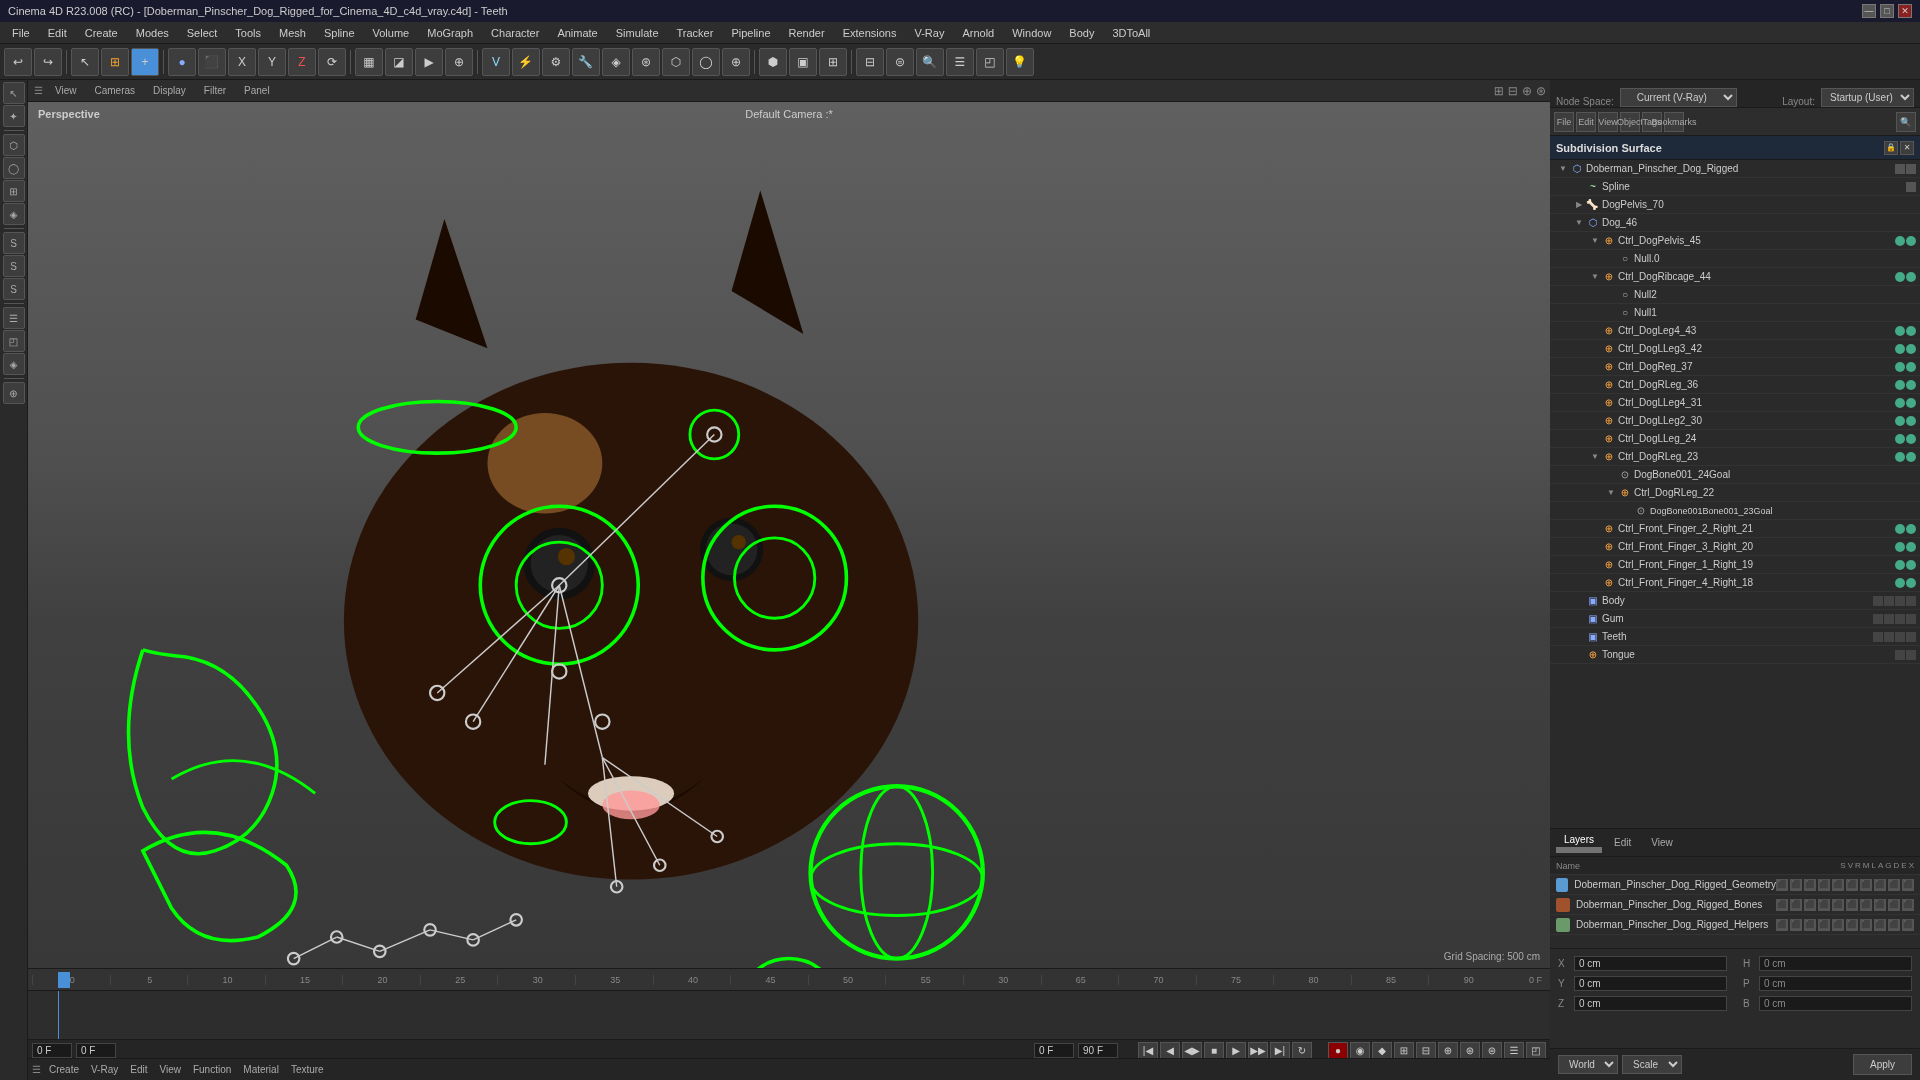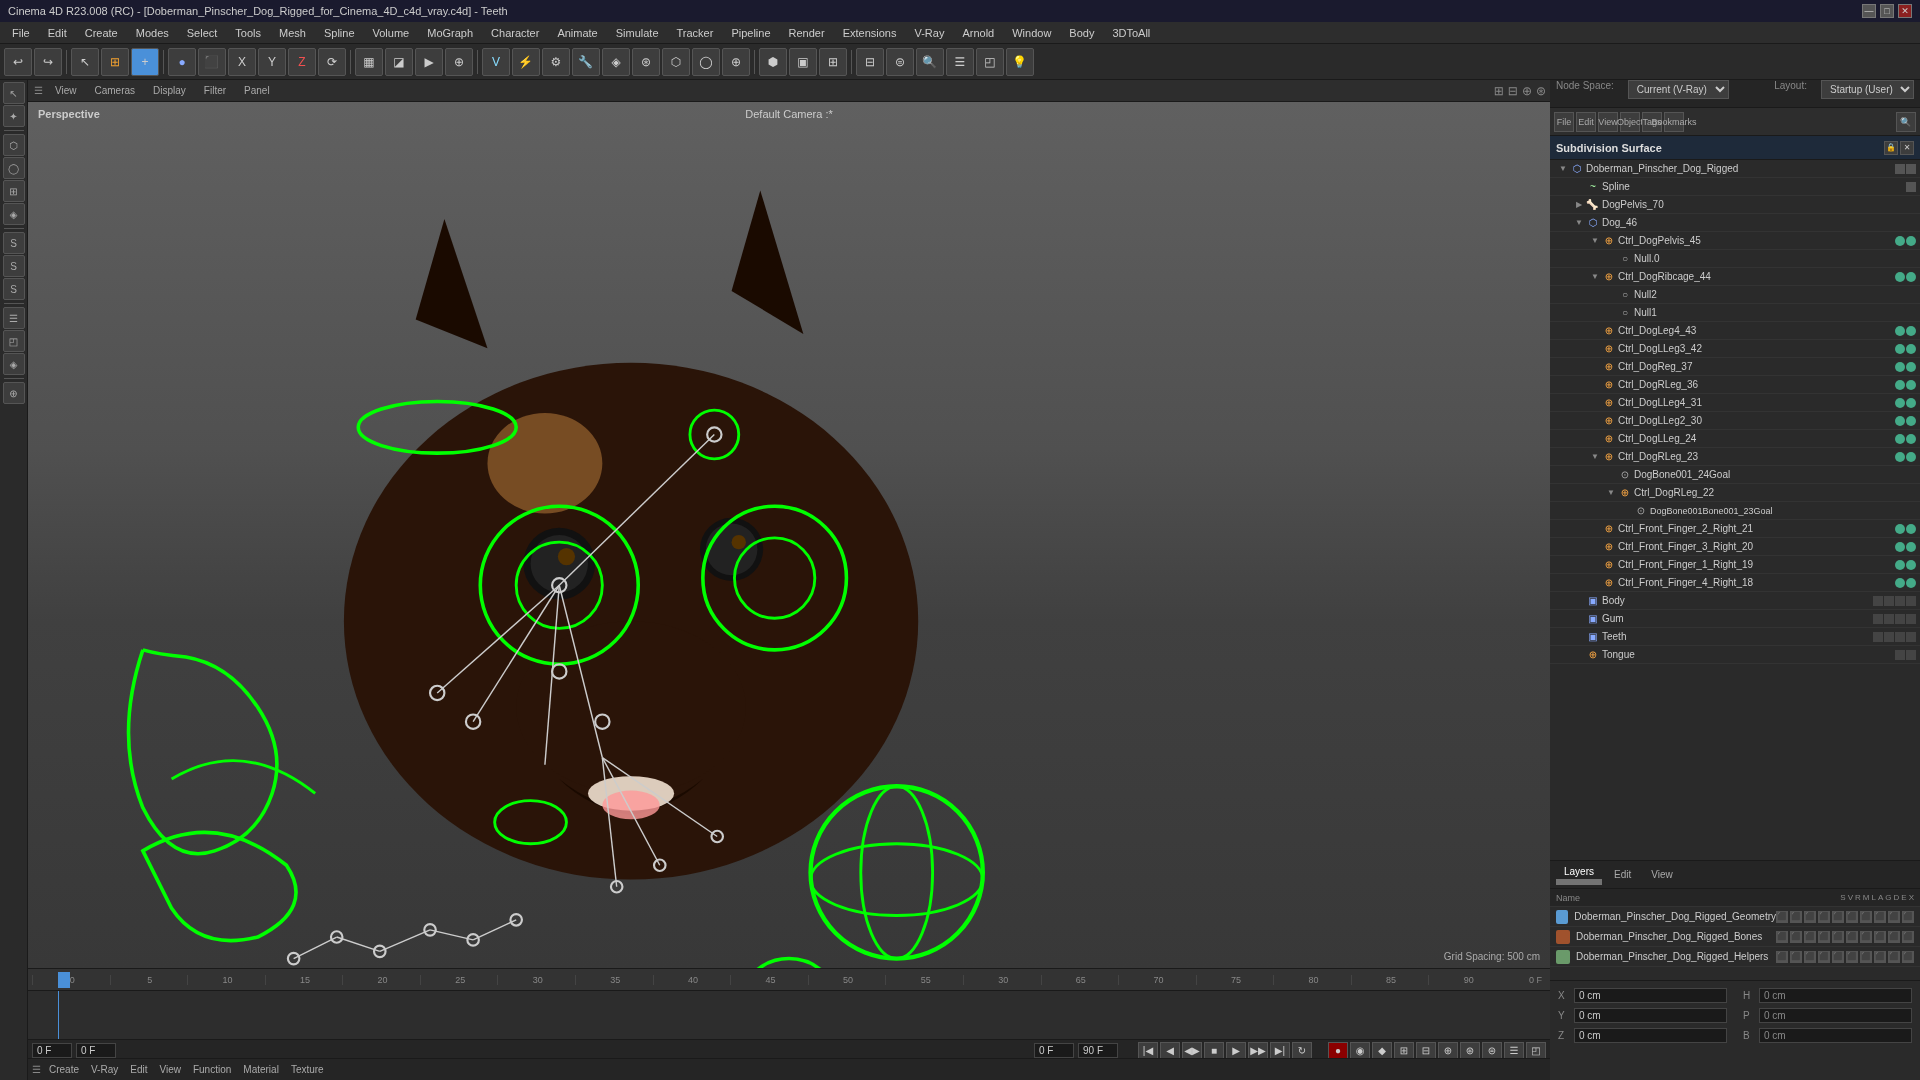--- a/index.html
+++ b/index.html
@@ -57,23 +57,23 @@
     .obj-row { height: 18px; display: flex; align-items: center; padding: 0 4px; cursor: pointer; border-bottom: 1px solid #333; white-space: nowrap; }
     .obj-indent { display: inline-block; }
     .obj-toggle { width: 10px; height: 10px; display: inline-flex; align-items: center; justify-content: center; font-size: 8px; color: #888; cursor: pointer; }
     .obj-icon { width: 14px; height: 14px; display: inline-flex; align-items: center; justify-content: center; font-size: 10px; margin: 0 2px; }
     .obj-name { flex: 1; font-size: 10px; color: #ccc; overflow: hidden; text-overflow: ellipsis; }
     .obj-controls { display: flex; gap: 1px; margin-left: 4px; }
     .obj-dot { width: 10px; height: 10px; border-radius: 50%; display: inline-block; }
     .obj-dot.green { background: #4a8; }
     
     
-    #top-right-bar { height: 28px; background: #252525; display: flex; align-items: flex-start; padding: 0 6px; gap: 14px; border-bottom: 1px solid #1a1a1a; }
+    #top-right-bar { height: 28px; background: #252525; display: flex; align-items: flex-end; padding: 0 6px; gap: 6px; border-bottom: 1px solid #1a1a1a; }
     .tr-label { color: #888; font-size: 10px; }
-    .tr-dropdown { background: #3d3d3d; border: 1px solid #555; color: #ccc; font-size: 10px; padding: 2px 4px; }
+    .tr-dropdown { background: #3d3d3d; border: 1px solid #555; color: #ccc; font-size: 10px; padding: 2px 12px; }
     .tr-layout { background: #3d3d3d; border: 1px solid #555; color: #ccc; font-size: 10px; padding: 2px 4px; }
     
     
     #mgr-toolbar { height: 28px; background: #2d2d2d; display: flex; align-items: center; padding: 0 4px; gap: 2px; border-bottom: 1px solid #1a1a1a; }
     .mgr-btn { width: 20px; height: 20px; background: #3d3d3d; border: 1px solid #555; display: flex; align-items: center; justify-content: center; cursor: pointer; font-size: 9px; color: #aaa; }
 
     
     #layers-panel { height: 120px; background: #2a2a2a; border-top: 1px solid #1a1a1a; display: flex; flex-direction: column; }
     #layers-header { height: 28px; background: #252525; display: flex; align-items: center; padding: 0 6px; gap: 4px; border-bottom: 1px solid #1a1a1a; }
     .layers-tab { padding: 2px 8px; color: #fff; font-size: 10px; cursor: pointer; border-bottom: 6px solid #737373; }
@@ -844,15 +844,25 @@
           <div class="coord-row">
             <span class="coord-label">Z</span>
             <input class="coord-val" type="text" style="width: 70px;" value="0 cm">
             <span style="width:8px;"></span>
             <span class="coord-hlabel">B</span>
             <input class="coord-hval" type="text" style="width: 70px;" value="0 cm">
           </div>
         </div>
       </div>
 
+      <div id="apply-bar">
+        <select class="apply-dropdown">
+          <option>World</option>
+        </select>
+        <select class="apply-dropdown">
+          <option>Scale</option>
+        </select>
+        <div style="flex:1;"></div>
+        <button class="apply-btn">Apply</button>
+      </div>
     </div>
   </div>
 </div>
 
 </body></html>

